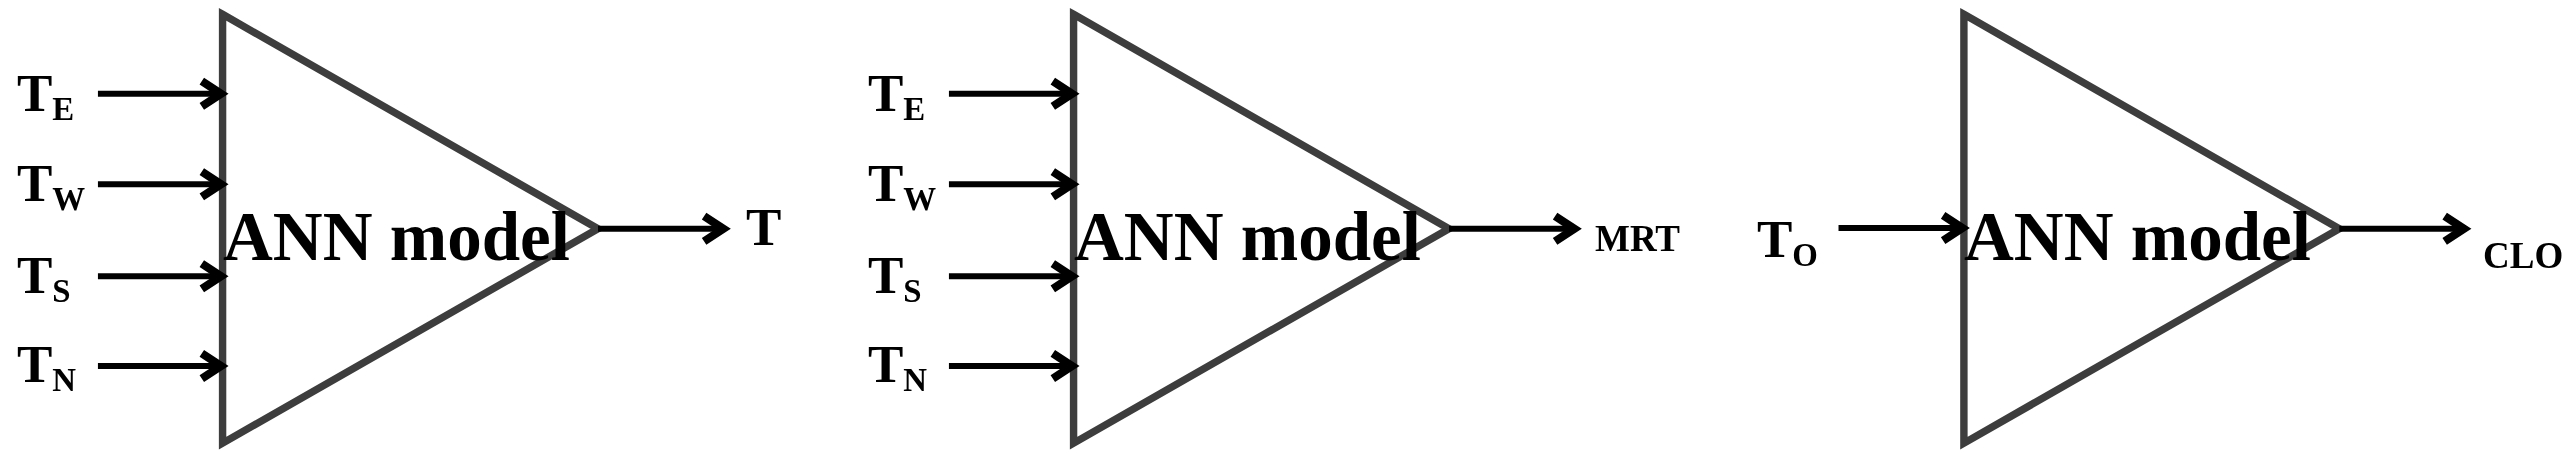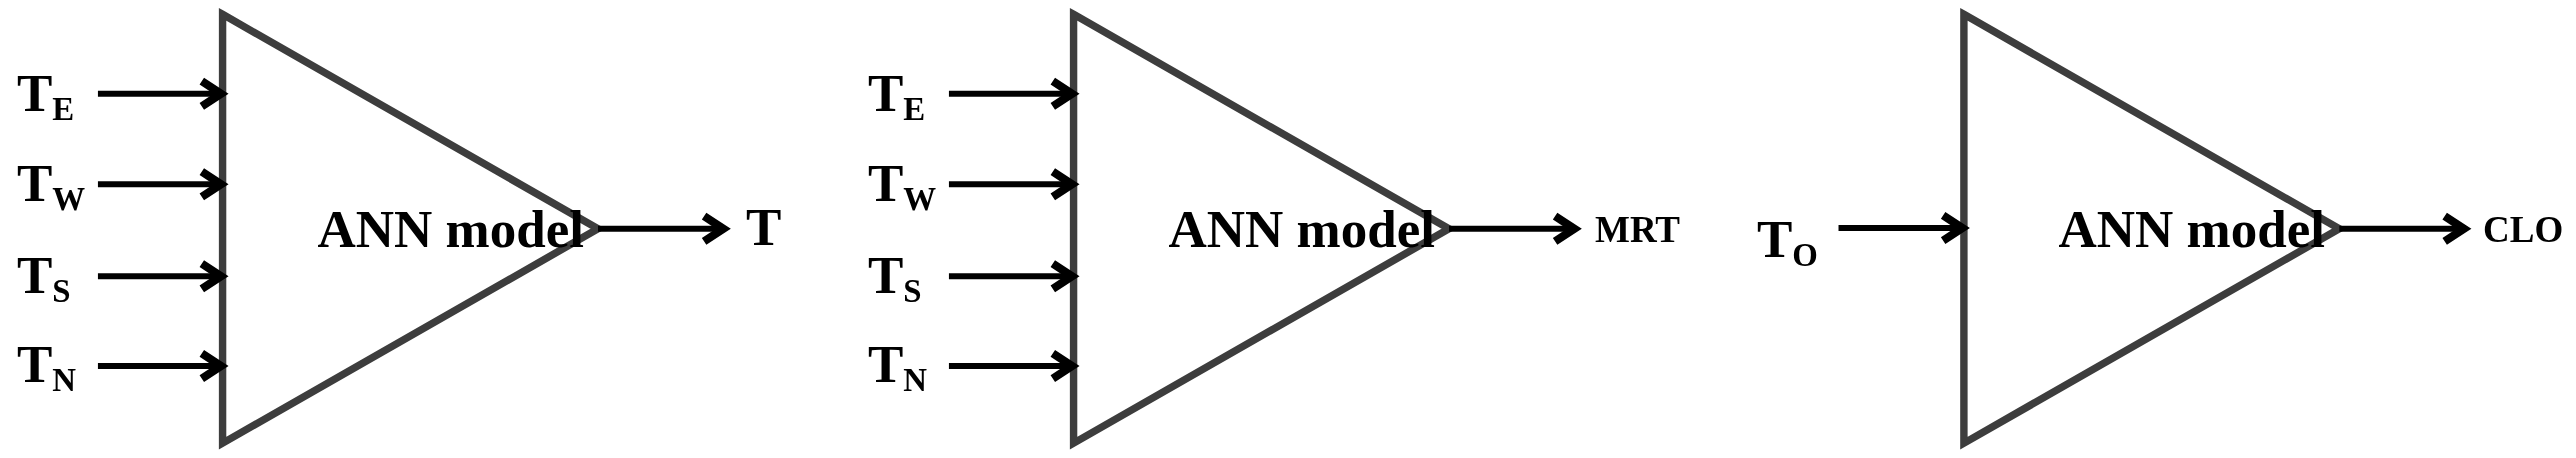--- a/index.html
+++ b/index.html
@@ -39,33 +39,33 @@
     stroke-linecap: butt;
   }
   .label {
     position: absolute;
     color: #000000;
     font-weight: bold;
     line-height: 1;
     white-space: nowrap;
   }
   .lbl72 { font-size: 53px; text-align: right; }
-  .lbl50 { font-size: 37px; }
+  .lbl50 { font-size: 37px; margin-top: 9px; }
   .label sub {
     font-size: 0.62em;
     vertical-align: -0.28em;
     line-height: 1;
   }
   .ann-label {
     position: absolute;
     color: #000000;
     font-weight: bold;
-    font-size: 53px;
+    font-size: 69px;
     line-height: 1;
-    text-align: right;
+    text-align: left;
     white-space: nowrap;
   }
 </style>
 </head>
 <body>
 
 <div class="canvas">
 
   <svg class="shapes" width="2576" height="459" viewBox="0 0 3472 618">
 
@@ -139,16 +139,16 @@
 
   <div class="label lbl72" style="left:868px; top:67px"><span>T</span><sub>E</sub></div>
   <div class="label lbl72" style="left:868px; top:157px"><span>T</span><sub>W</sub></div>
   <div class="label lbl72" style="left:868px; top:249px"><span>T</span><sub>S</sub></div>
   <div class="label lbl72" style="left:868px; top:338px"><span>T</span><sub>N</sub></div>
   <div class="ann-label" style="left:1074px; top:203px; width:361px">ANN model</div>
   <div class="label lbl50" style="left:1595px; top:211px"><span>MRT</span></div>
 
   <div class="label lbl72" style="left:1757px; top:213px"><span>T</span><sub>O</sub></div>
   <div class="ann-label" style="left:1964px; top:203px; width:361px">ANN model</div>
-  <div class="label lbl50" style="left:2483px; top:211px"><span>CLO</span></div>
+  <div class="label lbl50" style="left:2483px; top:228px"><span>CLO</span></div>
 
 </div>
 
 
 </body></html>

